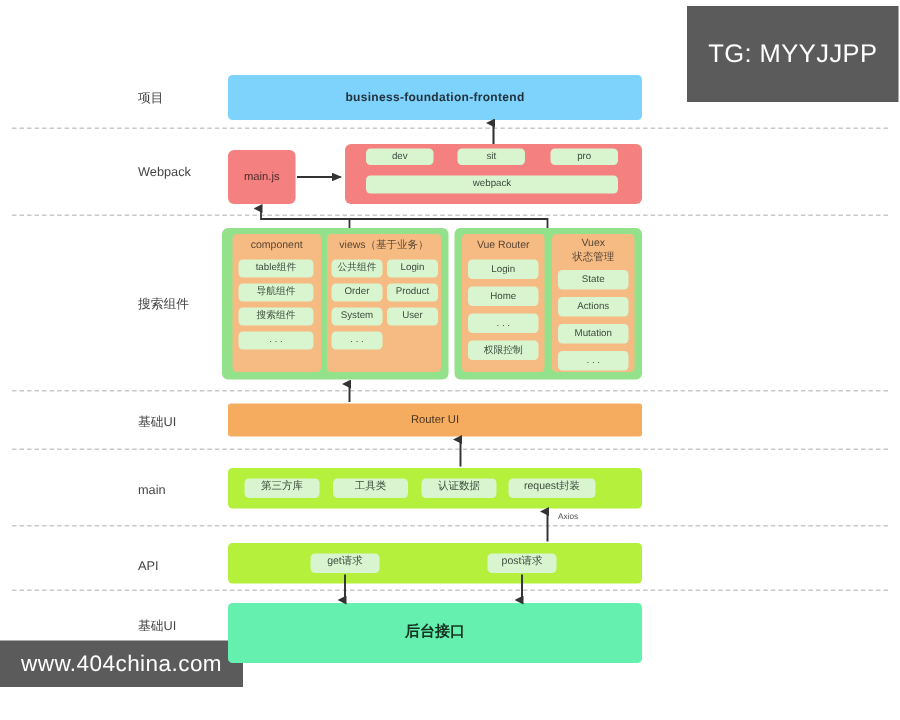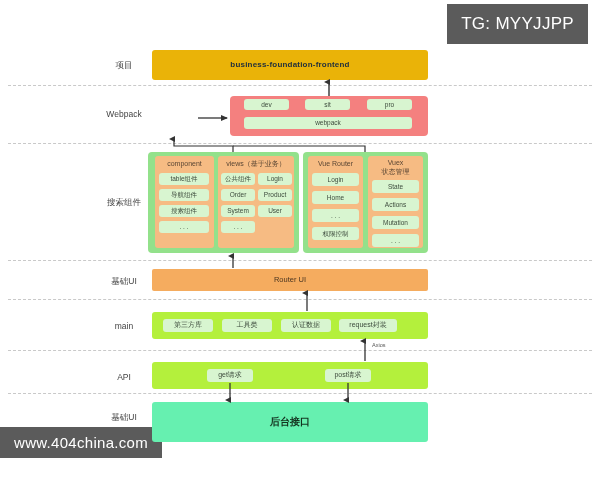--- a/index.html
+++ b/index.html
@@ -14,49 +14,49 @@
 
   
   .badge{
     position:absolute;
     background:#5b5b5b;
     color:#ffffff;
     display:flex;align-items:center;justify-content:center;
     letter-spacing:.3px;
     white-space:nowrap;
   }
-  #tg-badge{right:12px;top:4px;padding:10px 14px;font-size:17px;}
+  #tg-badge{right:1px;top:4px;padding:22px 14px;font-size:17px;}
   #site-badge{left:0;bottom:22px;padding:7px 14px;font-size:15px;}
 
   
   .row-label{
     position:absolute;
     left:92px;width:64px;
-    text-align:center;
+    text-align:left;
     font-size:8.5px;color:#444;
     line-height:1.2;
   }
 
   
   .sep{
     position:absolute;left:8px;right:8px;
     border-top:1px dashed #c9c9c9;
     height:0;
   }
 
   
   .box{
     position:absolute;
     box-sizing:border-box;
     display:flex;align-items:center;justify-content:center;
     text-align:center;
     border-radius:3px;
     line-height:1.15;
   }
-  .blue-bar{background:#eab308;color:#23313c;font-size:8px;font-weight:bold;letter-spacing:.2px;}
+  .blue-bar{background:#7dd3fc;color:#23313c;font-size:8px;font-weight:bold;letter-spacing:.2px;}
   .pink{background:#f4807f;color:#4a2a2a;font-size:7.5px;border-radius:4px;}
   .green-outer{background:#93e18b;border-radius:4px;}
   .orange-inner{background:#f6bb83;border-radius:3px;}
   .mint{background:#d8f5d0;color:#3c4a3c;font-size:6.5px;border-radius:3px;}
   .mint-lg{background:#d8f5d0;color:#3c4a3c;font-size:7px;border-radius:3px;}
   .orange-bar{background:#f5ac5f;color:#4a3520;font-size:7.5px;border-radius:2px;}
   .lime-bar{background:#b4f03c;border-radius:3px;}
   .spring-bar{background:#66f0b0;color:#14321f;font-size:10px;font-weight:bold;border-radius:3px;}
   .hdr{position:absolute;text-align:center;font-size:7px;color:#5a4634;line-height:1.25;}
 
@@ -82,20 +82,21 @@
   <div class="row-label" style="top:60px">项目</div>
   <div class="row-label" style="top:109px">Webpack</div>
   <div class="row-label" style="top:197px">搜索组件</div>
   <div class="row-label" style="top:276px">基础UI</div>
   <div class="row-label" style="top:321px">main</div>
   <div class="row-label" style="top:372px">API</div>
   <div class="row-label" style="top:412px">基础UI</div>
 
   <div class="box blue-bar" style="left:152px;top:50px;width:276px;height:30px;">business-foundation-frontend</div>
 
+  <div class="box pink" style="left:152px;top:100px;width:45px;height:36px;">main.js</div>
 
   <div class="box pink" style="left:230px;top:96px;width:198px;height:40px;align-items:stretch;"></div>
   <div class="box mint" style="left:244px;top:99px;width:45px;height:11px;">dev</div>
   <div class="box mint" style="left:305px;top:99px;width:45px;height:11px;">sit</div>
   <div class="box mint" style="left:367px;top:99px;width:45px;height:11px;">pro</div>
   <div class="box mint" style="left:244px;top:117px;width:168px;height:12px;">webpack</div>
 
   <div class="box green-outer" style="left:148px;top:152px;width:151px;height:101px;"></div>
 
   <div class="box orange-inner" style="left:155px;top:156px;width:59px;height:92px;"></div>

